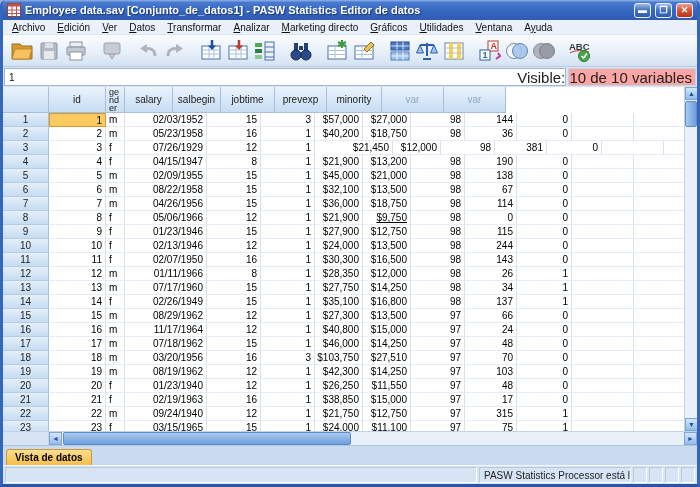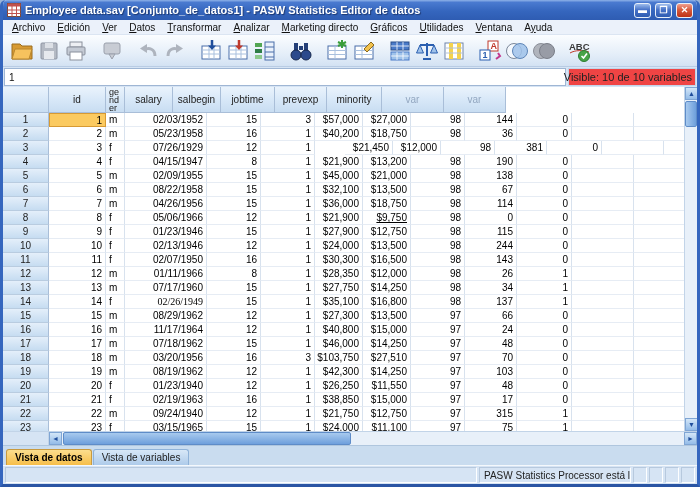--- a/index.html
+++ b/index.html
@@ -29,22 +29,22 @@
     border-bottom:1px solid #B9CCE4; }
   .tbtn { width:27px; height:27px; flex:none; display:flex; align-items:center; justify-content:center; }
   .tbtn.gap { margin-left:9px; }
 
   .cellref { height:20px; flex:none; display:flex; align-items:stretch; gap:2px; padding:1px;
     background:#D6E4F4; }
   .refbox { width:95px; flex:none; background:#fff; border:1px solid #9FB6D4; font-size:10px;
     padding:0 4px; display:flex; align-items:center; color:#111; }
   .editor { flex:1; background:#fff; border:1px solid #9FB6D4; font-size:10px; padding:0 4px;
     display:flex; align-items:center; color:#111; }
-  .visiblebox { width:128px; flex:none; background:#ef4444; border:1px solid #C2D4E8;
-    font-size:11px; display:flex; align-items:center; justify-content:flex-end;
+  .visiblebox { width:128px; flex:none; background:#fca5a5; border:1px solid #C2D4E8;
+    font-size:15px; display:flex; align-items:center; justify-content:flex-end;
     padding:0 3px; color:#222; white-space:nowrap; }
 
   .gridarea { flex:1; display:flex; flex-direction:column; overflow:hidden; }
   .gridwrap { flex:1; display:flex; overflow:hidden; background:#fff; }
   .gridmain { flex:1; display:flex; flex-direction:column; overflow:hidden; }
   .gheader { height:26px; flex:none; display:flex; overflow:hidden; }
   .hcell { flex:none; height:26px; font-size:10px; color:#222; overflow:hidden;
     display:flex; align-items:center; justify-content:center;
     background:linear-gradient(180deg,#EAF3FC 0%,#D8E8F8 50%,#C8DDF2 100%);
     border-right:1px solid #A9BED8; border-bottom:1px solid #A9BED8; }
@@ -519,21 +519,21 @@
               <div class="cell right" style="width: 54px;">98</div>
               <div class="cell right" style="width: 52px;">34</div>
               <div class="cell right" style="width: 55px;">1</div>
               <div class="cell" style="width: 62px;"></div>
               <div class="cell" style="width: 62px;"></div>
             </div>
             <div class="grow">
               <div class="rhead">14</div>
               <div class="cell right" style="width: 57px;">14</div>
               <div class="cell" style="width: 19px;">f</div>
-              <div class="cell right" style="width: 82px; font-family: Liberation Serif, serif;">02/26/1949</div>
+              <div class="cell right" style="width: 82px;">02/26/1949</div>
               <div class="cell right" style="width: 54px;">15</div>
               <div class="cell right" style="width: 54px;">1</div>
               <div class="cell right" style="width: 48px;">$35,100</div>
               <div class="cell right" style="width: 48px;">$16,800</div>
               <div class="cell right" style="width: 54px;">98</div>
               <div class="cell right" style="width: 52px;">137</div>
               <div class="cell right" style="width: 55px;">1</div>
               <div class="cell" style="width: 62px;"></div>
               <div class="cell" style="width: 62px;"></div>
             </div>
@@ -687,21 +687,20 @@
         <div class="sarrow">◄</div>
         <div class="hthumb"></div>
         <div class="htrack"></div>
         <div class="sarrow">►</div>
       </div>
     </div>
   </div>
 
   <div class="tabsrow">
     <div class="tab active">Vista de datos</div>
-    <div class="tab inactive">Vista de variables</div>
   </div>
 
   <div class="statusbar">
     <div class="spanel sp-main"></div>
     <div class="spanel sp-msg">PASW Statistics Processor está listo</div>
     <div class="spanel sp-mini"></div>
     <div class="spanel sp-mini"></div>
     <div class="spanel sp-mini"></div>
     <div class="spanel sp-mini"></div>
   </div>

